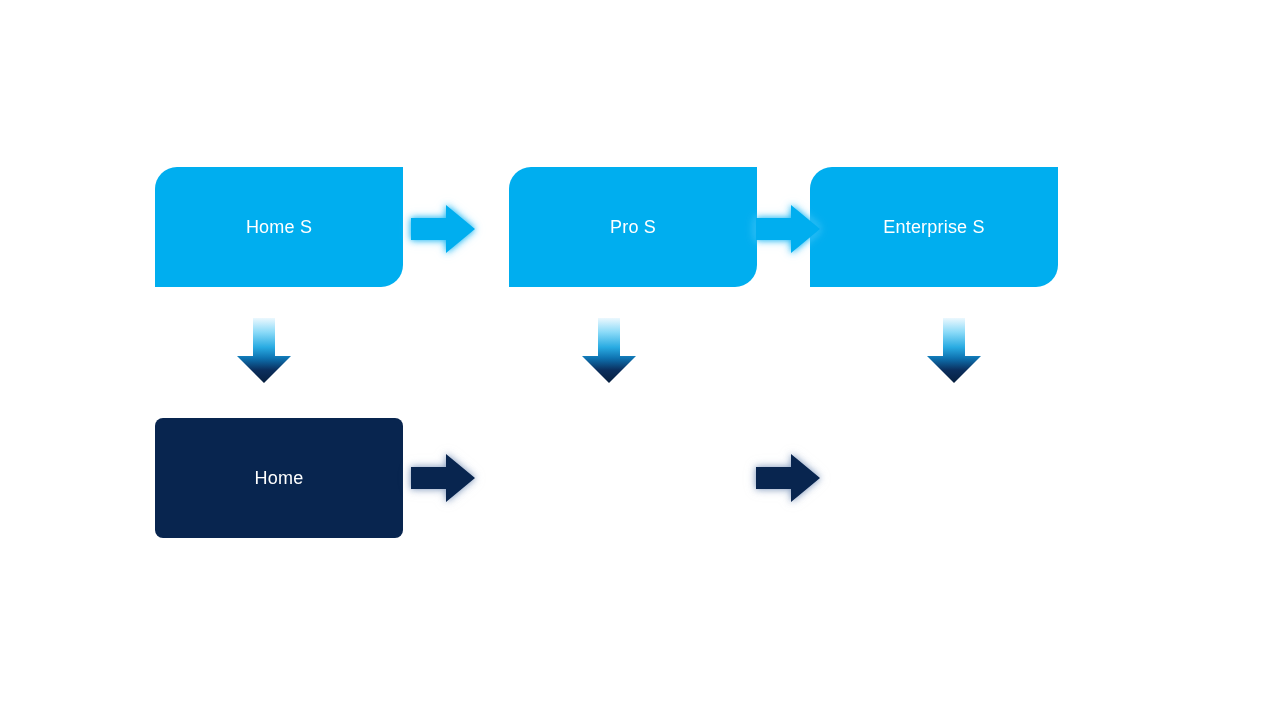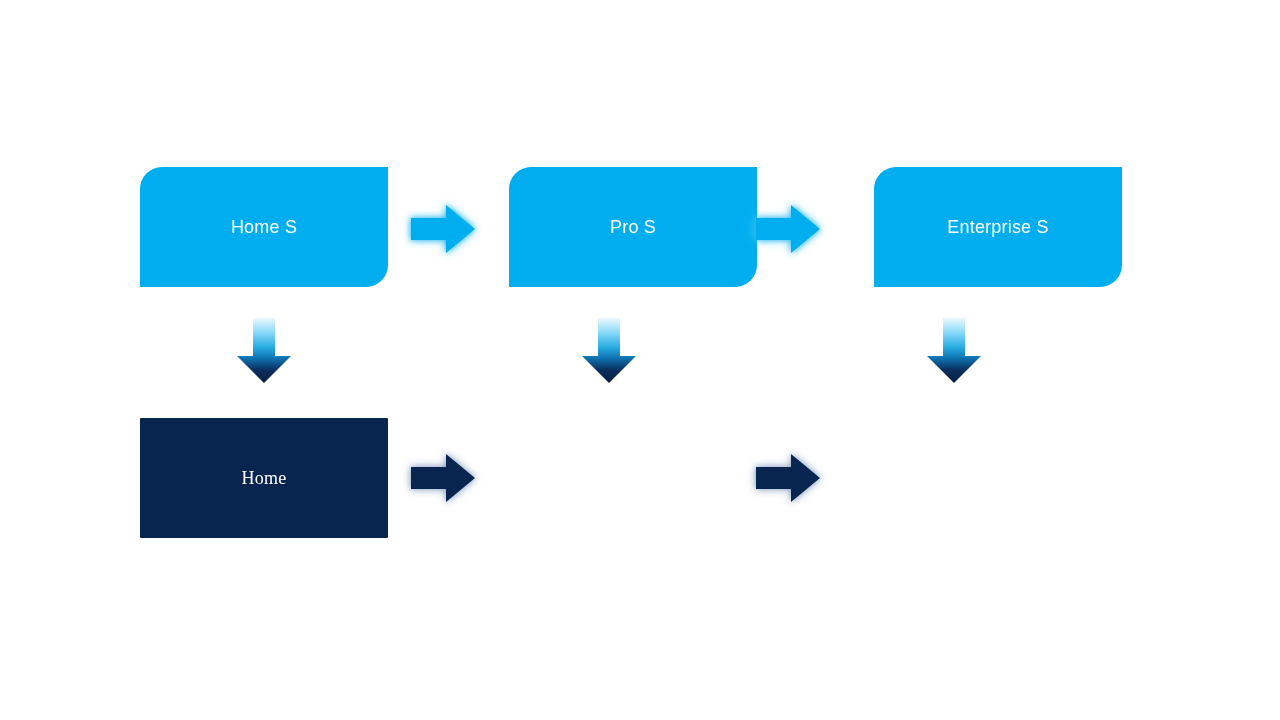--- a/index.html
+++ b/index.html
@@ -32,26 +32,25 @@
     letter-spacing: 0.2px;
   }
   .node-top {
     top: 167px;
     background: var(--primary-blue);
     border-radius: 22px 0 22px 0;
   }
   .node-bottom {
     top: 418px;
     background: var(--dark-navy);
-    border-radius: 1px;
-    font-family: Liberation Serif, serif;
+    border-radius: 8px;
   }
-  .col-1 { left: 140px; }
+  .col-1 { left: 155px; }
   .col-2 { left: 509px; }
-  .col-3 { left: 874px; }
+  .col-3 { left: 810px; }
 
   .h-arrow {
     position: absolute;
     width: 64px;
     height: 48px;
   }
   .h-arrow-top { top: 205px; }
   .h-arrow-bottom { top: 454px; }
   .h-arrow-gap-1 { left: 411px; }
   .h-arrow-gap-2 { left: 756px; }

